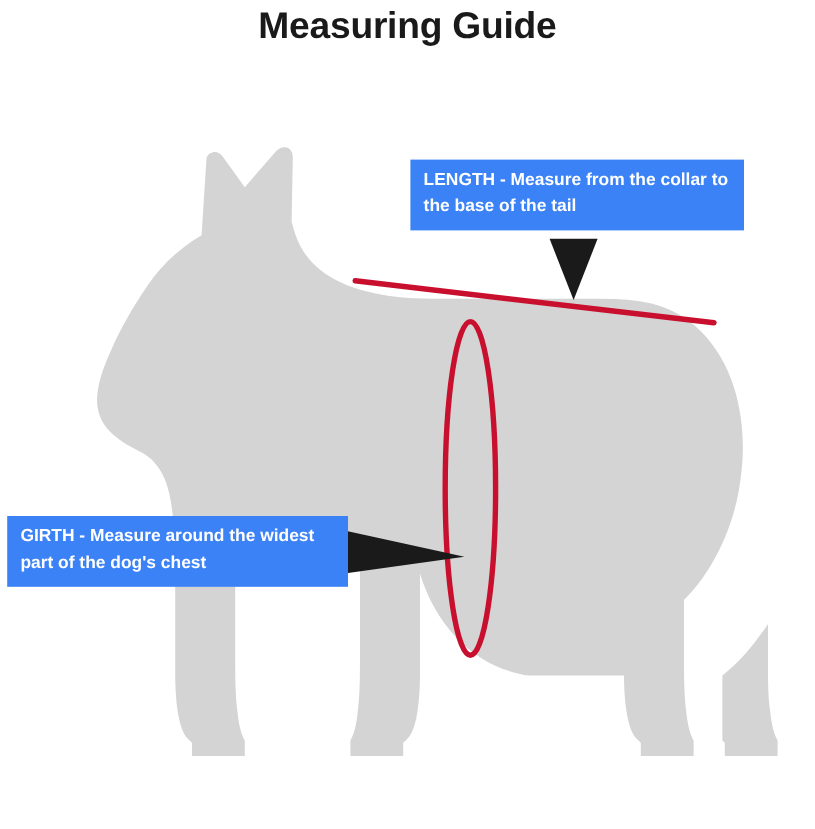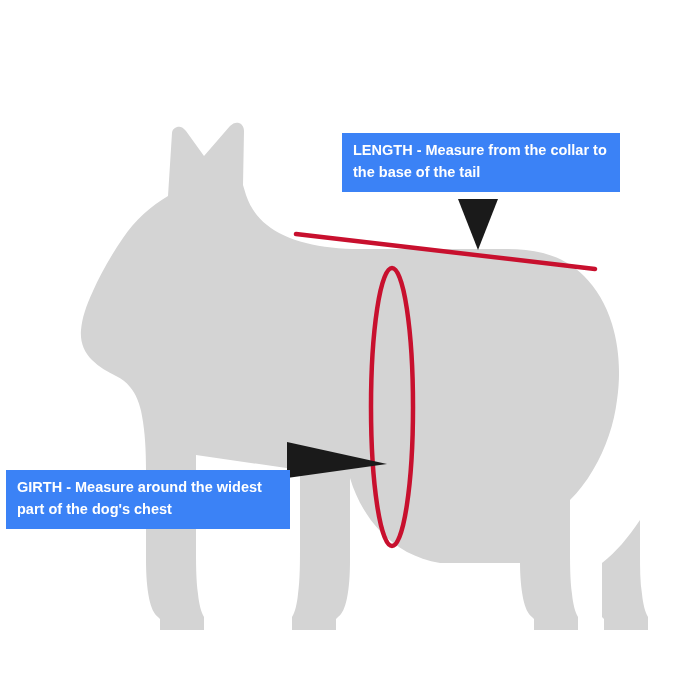--- a/index.html
+++ b/index.html
@@ -45,31 +45,31 @@
   }
   #callout-length {
     top: 133px;
     left: 342px;
     width: 278px;
   }
   #callout-girth {
     top: 430px;
     left: 6px;
     width: 284px;
-    margin-top: 40px;
   }
   .callout-text {
     display: block;
   }
 </style>
 </head>
 <body>
 
 <div id="page">
 
+  <div id="title">Measuring Guide</div>
 
   <svg id="dog-svg" width="679" height="691" viewBox="0 0 679 691">
 
     <g>
       <path fill="#d4d4d4" d="
         M 172,133
         L 168,196
         C 151,206 135,220 123,238
         C 110,257 100,275 93,291
         C 86,306 82,318 81,330

